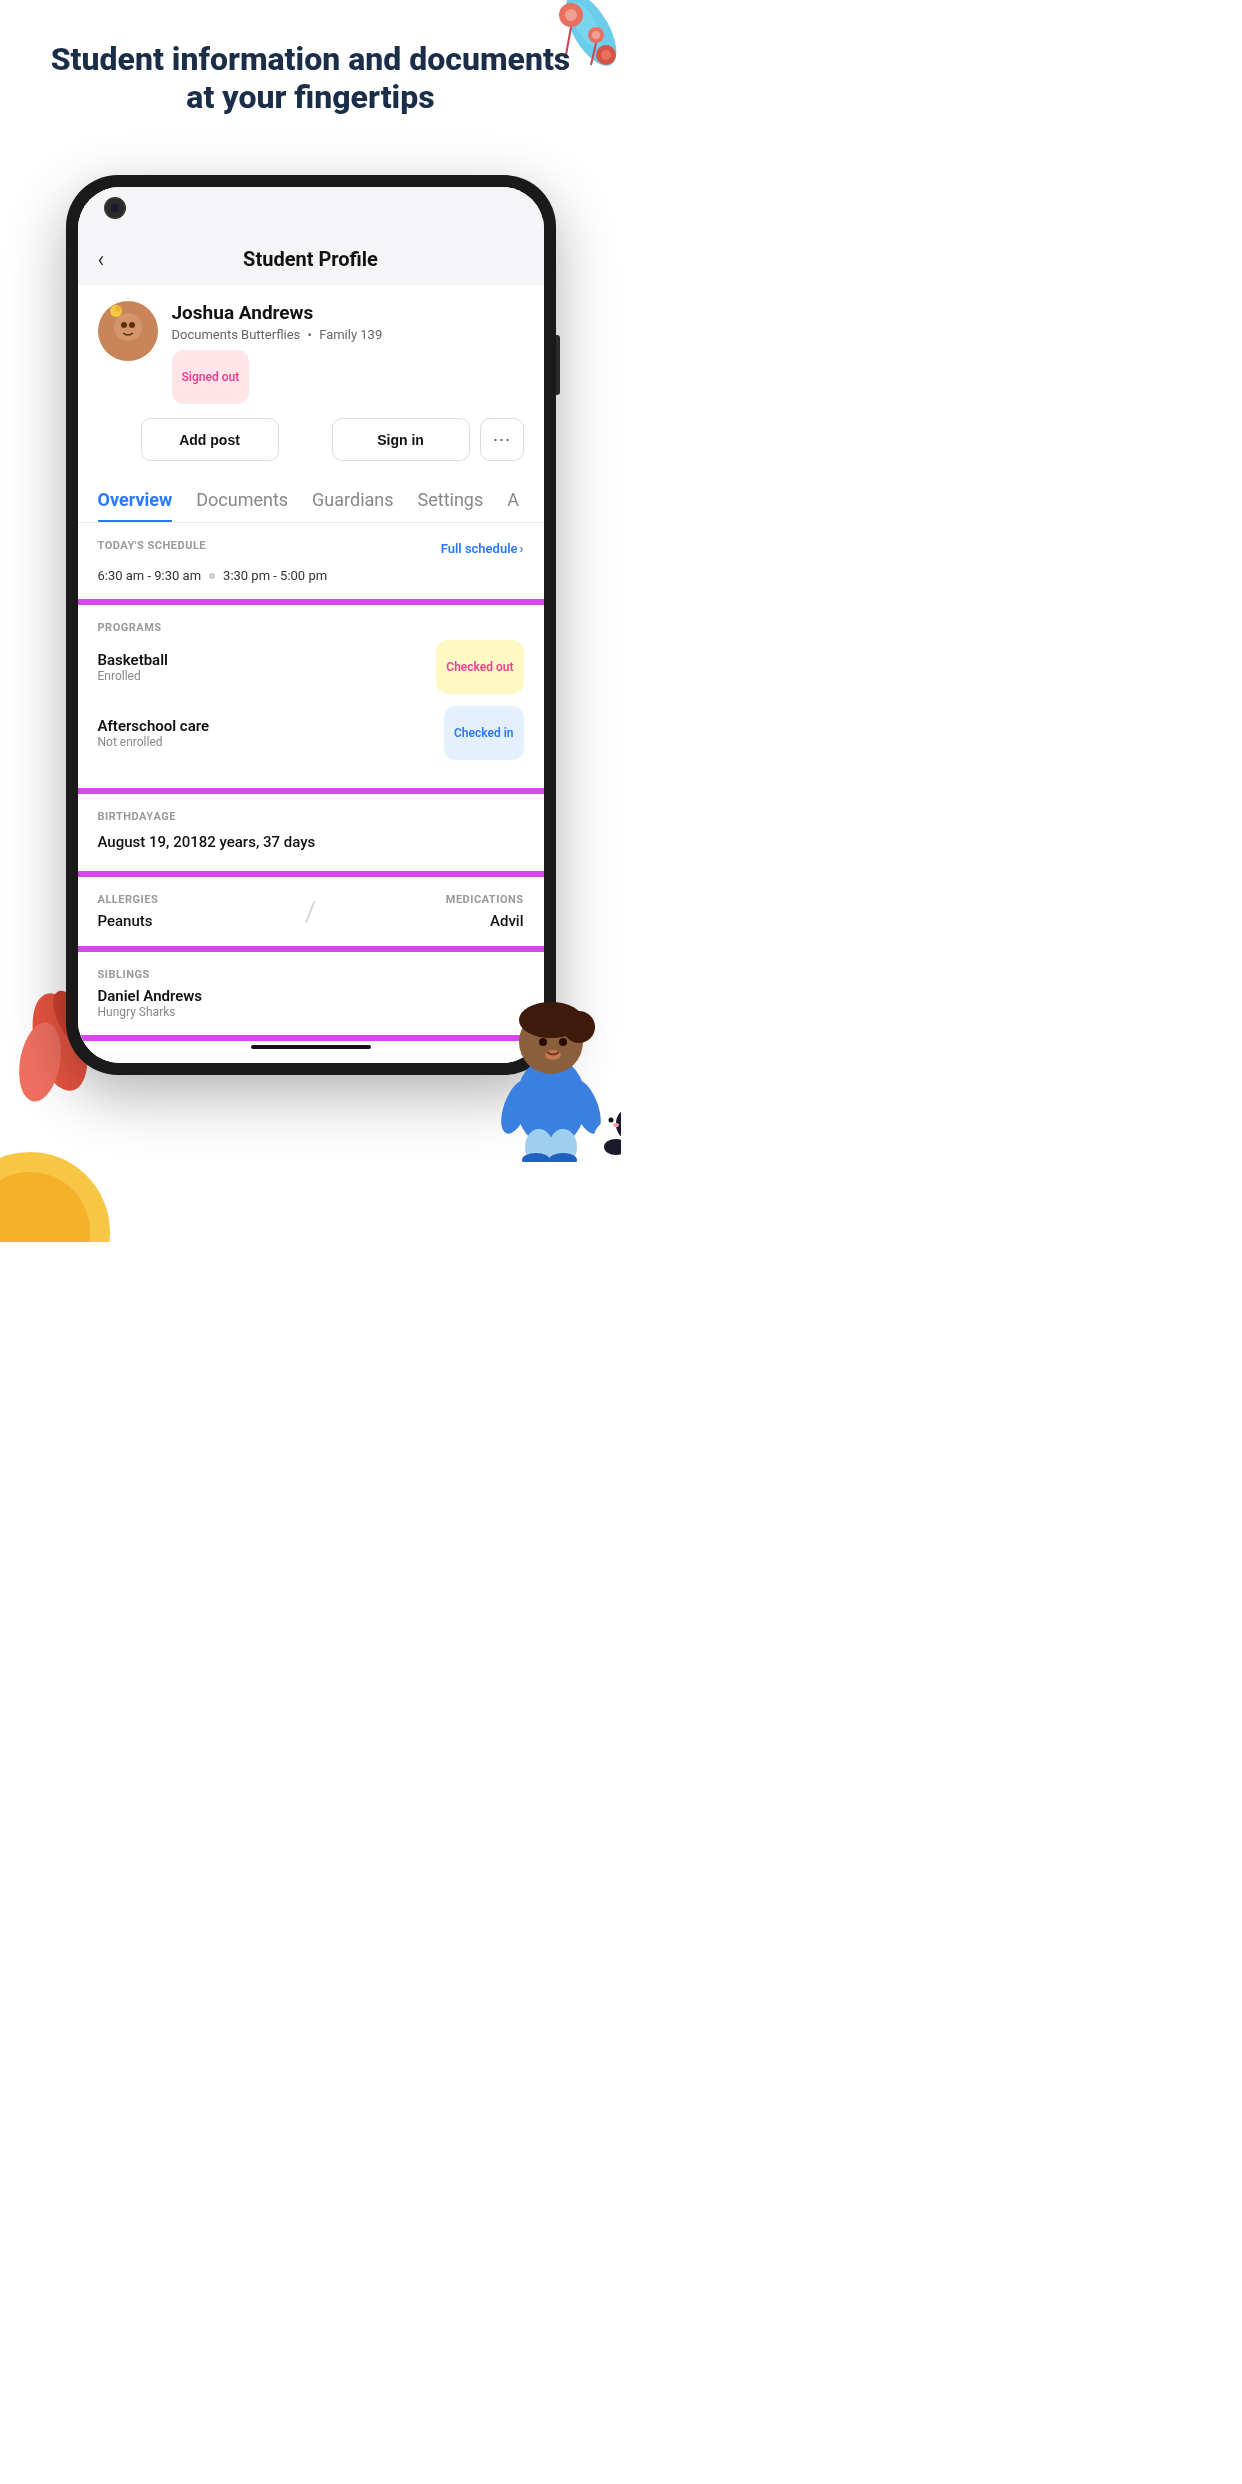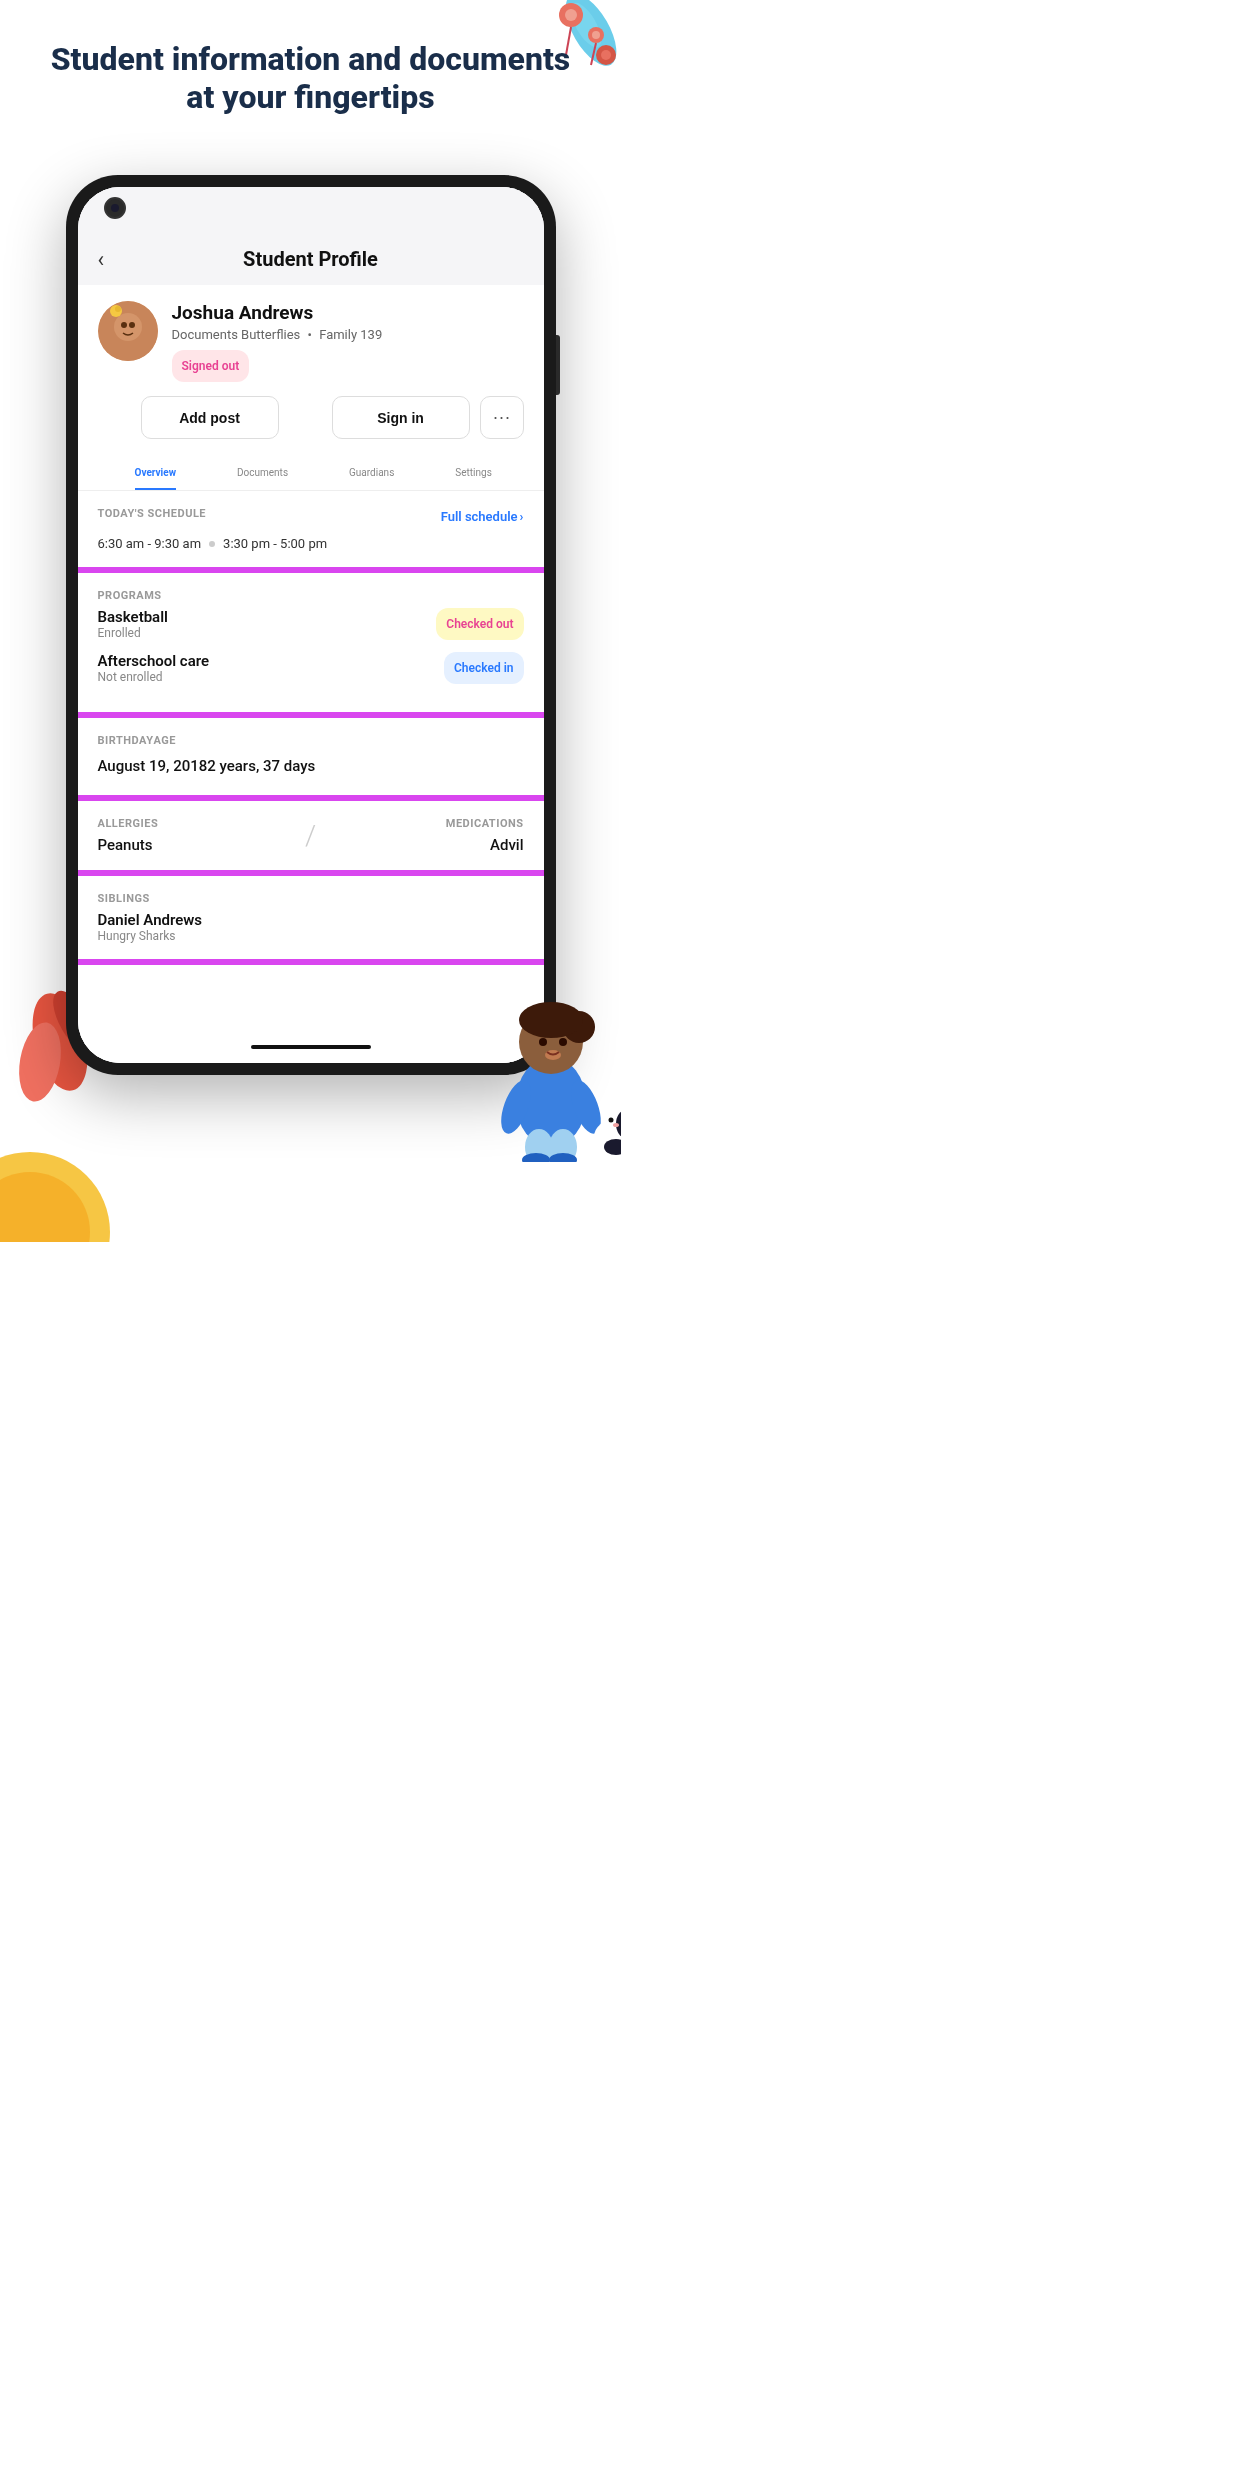--- a/index.html
+++ b/index.html
@@ -158,21 +158,21 @@
     .student-sub {
       font-size: 13px;
       color: #666;
       margin-bottom: 8px;
     }
     .dot-sep {
       margin: 0 4px;
     }
     .status-badge {
       display: inline-block;
-      padding: 9px 10px;
+      padding: 20px 10px;
       border-radius: 12px;
       font-size: 12px;
       font-weight: 600;
     }
     .status-signed-out {
       background: #ffe5e8;
       color: #e84393;
     }
     .status-checked-out {
       background: #fef9c3;
@@ -219,26 +219,25 @@
     .tabs-row {
       display: flex;
       background: white;
       border-bottom: 1.5px solid #eee;
       padding: 0 20px;
       gap: 24px;
       overflow: hidden;
     }
     .tab-item {
       padding: 10px 0;
-      font-size: 10px;
+      font-size: 18px;
       color: #888;
       cursor: pointer;
       white-space: nowrap;
       border-bottom: 2.5px solid transparent;
-      margin-left: 37px;
     }
     .tab-item.active {
       color: #2979ff;
       font-weight: 700;
       border-bottom-color: #2979ff;
     }
 
     
     .content-area {
       overflow-y: auto;

